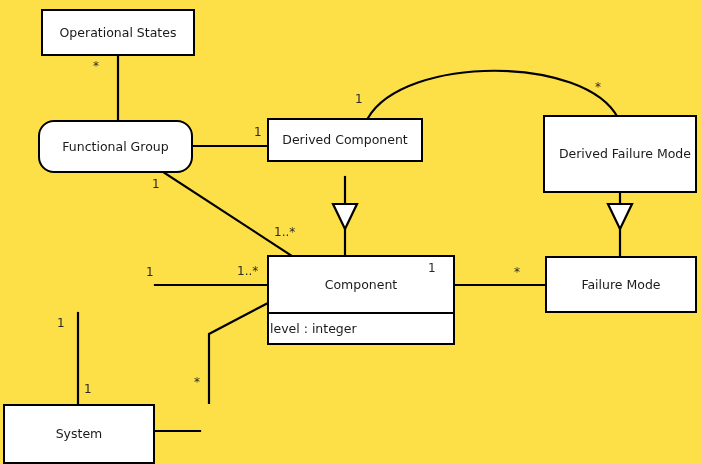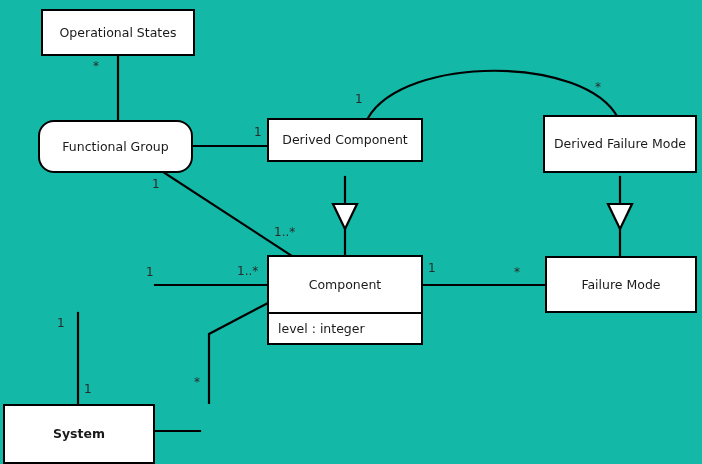--- a/index.html
+++ b/index.html
@@ -4,21 +4,21 @@
 <style>
   html, body {
     margin: 0;
     padding: 0;
     background: #ffffff;
   }
   #canvas {
     position: relative;
     width: 702px;
     height: 464px;
-    background: #14b8a6;
+    background: #fde047;
     overflow: hidden;
     font-family: "DejaVu Sans", sans-serif;
   }
   #edges {
     position: absolute;
     left: 0;
     top: 0;
     width: 702px;
     height: 464px;
   }
@@ -39,21 +39,21 @@
     font-size: 12.5px;
     color: #1a1a1a;
     text-align: center;
     line-height: 1.1;
     padding: 0 4px;
   }
   .uml-attrs {
     border-top: 2px solid #000000;
     display: flex;
     align-items: center;
-    padding-left: 9px;
+    padding-left: 1px;
     font-size: 12.5px;
     color: #1a1a1a;
     height: 29px;
     flex: 0 0 auto;
   }
   .mult {
     position: absolute;
     font-size: 12px;
     color: #2a2a2a;
     white-space: nowrap;
@@ -105,35 +105,35 @@
   </div>
 
   <div class="uml-class" style="left:38px; top:120px; width:155px; height:53px;border-radius:16px;">
     <div class="uml-name">Functional Group</div>
   </div>
 
   <div class="uml-class" style="left:267px; top:118px; width:156px; height:44px;">
     <div class="uml-name">Derived Component</div>
   </div>
 
-  <div class="uml-class" style="left:543px; top:115px; width:154px; height:58px;">
+  <div class="uml-class" style="left:543px; top:115px; width:154px; height:78px;align-items:flex-end;">
     <div class="uml-name">Derived Failure Mode</div>
   </div>
 
 
-  <div class="uml-class" style="left:267px; top:255px; width:156px; height:90px;">
+  <div class="uml-class" style="left:267px; top:255px; width:188px; height:90px;">
     <div class="uml-name">Component</div>
     <div class="uml-attrs">level : integer</div>
   </div>
 
   <div class="uml-class" style="left:545px; top:256px; width:152px; height:57px;">
     <div class="uml-name">Failure Mode</div>
   </div>
 
-  <div class="uml-class" style="left:3px; top:404px; width:152px; height:60px;font-weight:bold;">
+  <div class="uml-class" style="left:3px; top:404px; width:152px; height:60px;">
     <div class="uml-name">System</div>
   </div>
 
 
   <div class="mult" style="left:93px; top:60px;">*</div>
 
   <div class="mult" style="left:254px; top:126px;">1</div>
 
   <div class="mult" style="left:152px; top:178px;">1</div>
 

